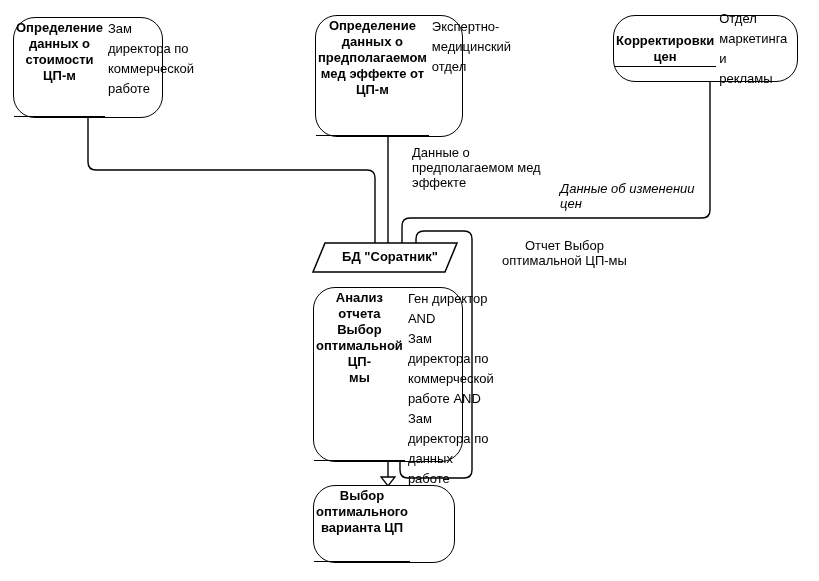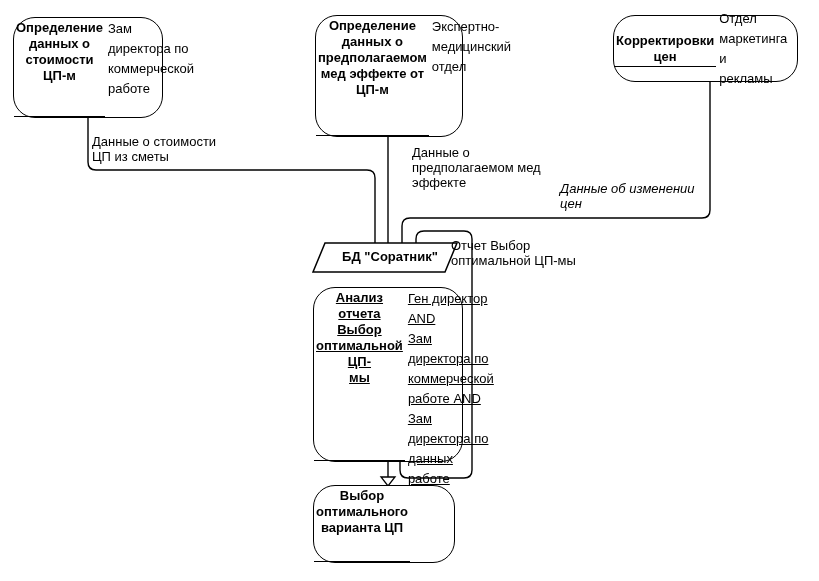--- a/index.html
+++ b/index.html
@@ -71,45 +71,43 @@
   </div>
 
   <div class="node" style="left:613px; top:15px; width:185px; height:67px;align-items:center;">
     <div class="node-title">Корректировки цен</div>
     <div class="node-body">Отдел маркетинга и
 рекламы</div>
   </div>
 
   <div class="datastore-label" style="left:325px; top:249px; width:130px;">БД "Соратник"</div>
 
-  <div class="node" style="left:313px; top:287px; width:150px; height:175px;text-decoration:underline;">
+  <div class="node" style="left:313px; top:287px; width:150px; height:175px;">
     <div class="node-title">Анализ отчета
 Выбор
 оптимальной ЦП-
 мы</div>
     <div class="node-body">Ген директор AND
 Зам директора по
 коммерческой
 работе AND Зам
 директора по
 данных работе</div>
   </div>
 
   <div class="node" style="left:313px; top:485px; width:142px; height:78px;">
     <div class="node-title">Выбор
 оптимального
 варианта ЦП</div>
   </div>
 
-  <div class="edge-label" style="left:92px; top:134px;">Данные о стоимости
-ЦП из сметы</div>
 
   <div class="edge-label" style="left:412px; top:145px;">Данные о
 предполагаемом мед
 эффекте</div>
 
   <div class="edge-label" style="left:560px; top:181px;font-style:italic;">Данные об изменении
 цен</div>
 
-  <div class="edge-label" style="left:451px; top:238px;">Отчет Выбор
+  <div class="edge-label" style="left:502px; top:238px;text-align:center;">Отчет Выбор
 оптимальной ЦП-мы</div>
 
 </div>
 
 </body></html>

